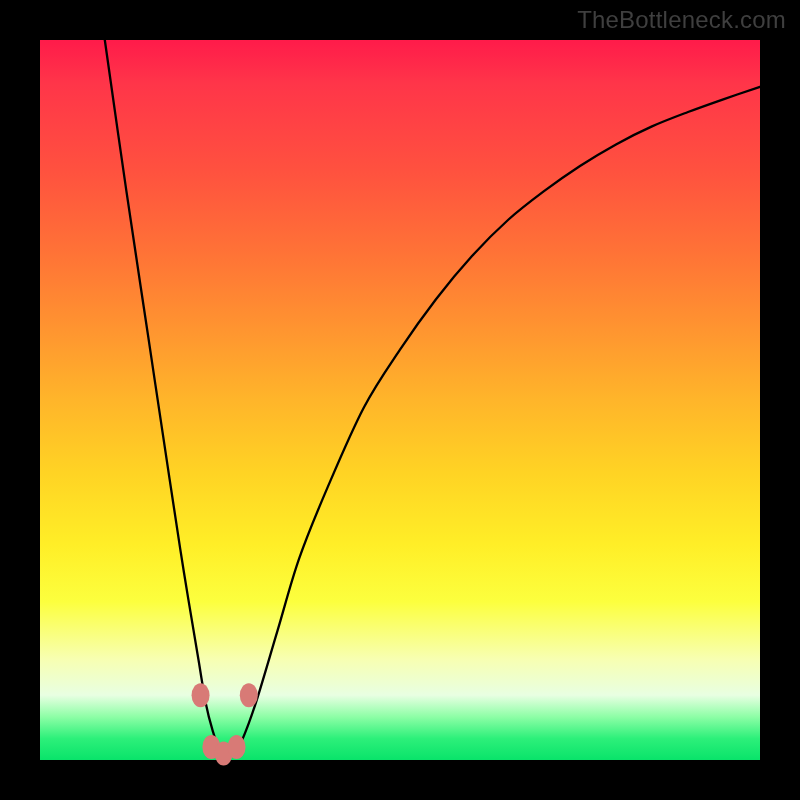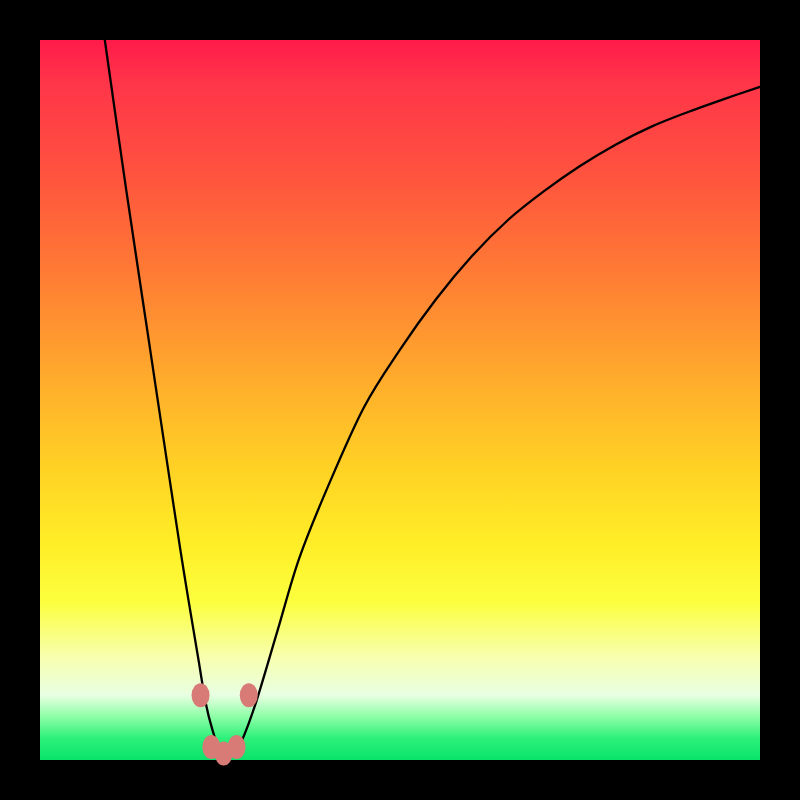--- a/index.html
+++ b/index.html
@@ -56,20 +56,21 @@
     left: 0; top: 0;
     width: 720px; height: 720px;
     overflow: visible;
   }
 </style>
 </head>
 <body>
 
 <div class="frame">
 
+  <div class="watermark">TheBottleneck.com</div>
 
   <div class="plot-area">
     <svg class="curve" viewBox="0 0 720 720">
       <path id="curve-path" fill="none" stroke="#000000" stroke-width="2.3" stroke-linecap="round" stroke-linejoin="round" d="M 64.8 0 C 68.39999999999999 25.19999999999999, 79.19999999999999 101.99999999999991, 86.39999999999999 151.19999999999993 C 93.6 200.39999999999995, 100.8 247.20000000000005, 108 295.20000000000005 C 115.2 343.20000000000005, 123.6 399.6, 129.6 439.2 C 135.6 478.79999999999995, 139.2 502.79999999999995, 144 532.8 C 148.8 562.8, 154.8 597.6, 158.4 619.2 C 162 640.8000000000001, 163.2 650.4, 165.6 662.4 C 168 674.4, 170.39999999999998 683.1600000000001, 172.79999999999998 691.2 C 175.2 699.24, 177.6 706.8, 180 710.64 C 182.4 714.48, 184.8 714.12, 187.20000000000002 714.24 C 189.60000000000002 714.36, 192 713.52, 194.4 711.36 C 196.8 709.2, 198.00000000000003 709.4399999999999, 201.60000000000002 701.28 C 205.20000000000002 693.12, 210 680.88, 216 662.4 C 222 643.92, 230.40000000000003 614.4, 237.60000000000002 590.4 C 244.8 566.4, 250.79999999999998 542.4, 259.2 518.4 C 267.59999999999997 494.4, 277.2 471.59999999999997, 288 446.4 C 298.8 421.2, 312 390, 324 367.2 C 336 344.4, 348 327.6, 360 309.6 C 372 291.6, 384.00000000000006 274.79999999999995, 396.00000000000006 259.2 C 408.00000000000006 243.6, 420 229.20000000000005, 432 216.00000000000006 C 444 202.80000000000007, 456 190.8, 468 180 C 480 169.2, 491.99999999999994 160.19999999999993, 503.99999999999994 151.19999999999993 C 516 142.19999999999993, 528 133.79999999999998, 540 126 C 552 118.2, 564 110.99999999999999, 576 104.39999999999998 C 588 97.79999999999997, 600 91.79999999999997, 612 86.39999999999998 C 624 80.99999999999999, 636 76.55999999999999, 648 72 C 660 67.44000000000001, 672 63.24000000000009, 684 59.04000000000008 C 696 54.84000000000007, 714 48.839999999999975, 720 46.799999999999955"></path>
       <g id="marker-group">
           <ellipse cx="160.56" cy="655.2" rx="9" ry="12" fill="#d87a76"></ellipse>
           <ellipse cx="171.36" cy="707.04" rx="9" ry="12" fill="#d87a76"></ellipse>
           <ellipse cx="183.6" cy="713.52" rx="9" ry="12" fill="#d87a76"></ellipse>
           <ellipse cx="196.56" cy="707.04" rx="9" ry="12" fill="#d87a76"></ellipse>
           <ellipse cx="208.79999999999998" cy="655.2" rx="9" ry="12" fill="#d87a76"></ellipse>

